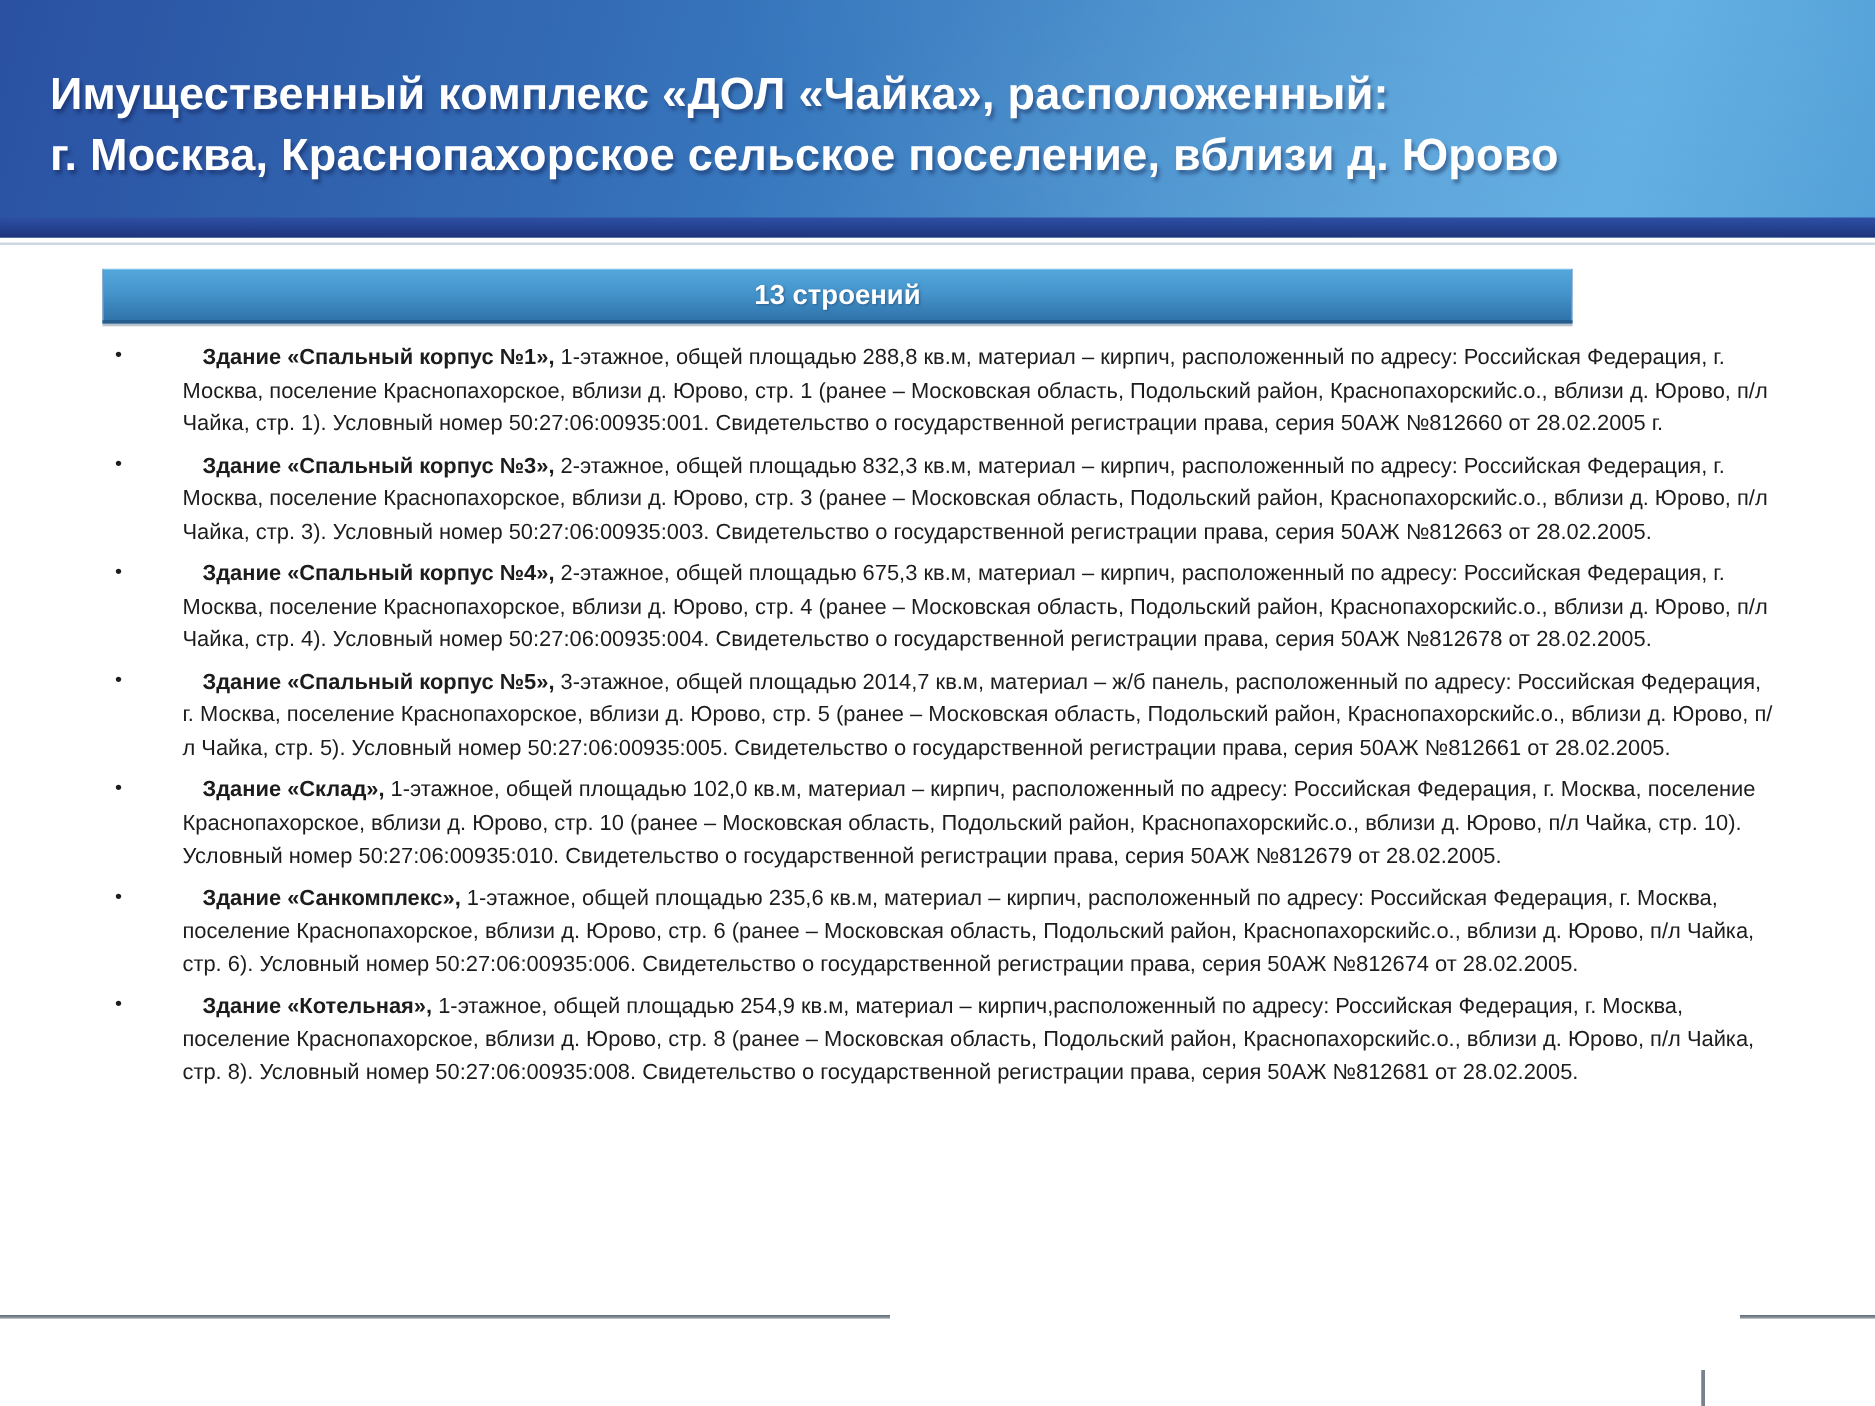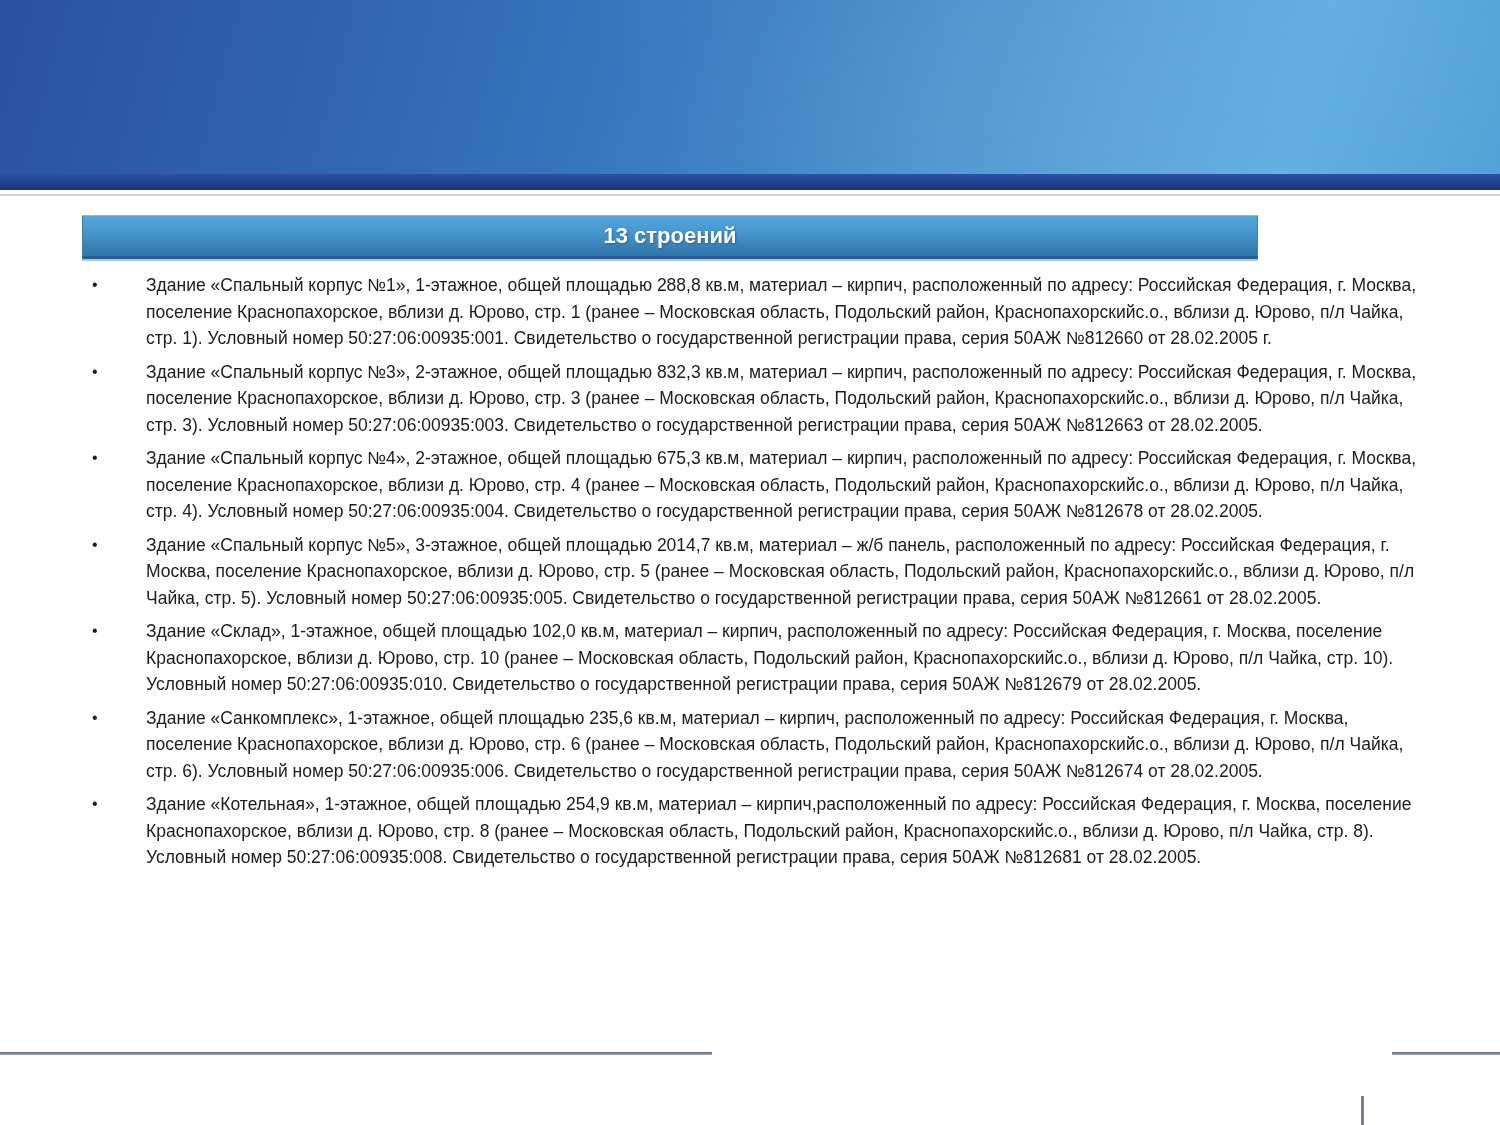--- a/index.html
+++ b/index.html
@@ -95,21 +95,21 @@
     color: var(--text, #1c1c1c);
     text-align: left;
   }
   .dot {
     position: absolute;
     left: 4px; top: 0;
     font-size: 16px;
     line-height: 26.5px;
     color: var(--text, #1c1c1c);
   }
-  .bname { font-weight: 400; }
+  .bname { font-weight: 700; margin-left: 16px; }
 
   
   .footer-line {
     position: absolute;
     left: 0; top: 1052px;
     width: 1500px; height: 3px;
     background: linear-gradient(180deg, #5e6973 0%, #8b959e 70%, #aab3bb 100%);
   }
   .footer-white {
     position: absolute;
@@ -123,20 +123,24 @@
     width: 3px; height: 29px;
     background: var(--divider, #77828c);
   }
 </style>
 </head>
 <body>
 
 <div class="slide">
 
   <header class="hdr">
+    <h1 class="title">
+      <span>Имущественный комплекс «ДОЛ «Чайка», расположенный:</span><br>
+      <span>г. Москва, Краснопахорское сельское поселение, вблизи д. Юрово</span>
+    </h1>
     <div class="hdr-band"></div>
   </header>
   <div class="hdr-sep"></div>
 
   <div class="banner">
     <span class="banner-label">13 строений</span>
   </div>
 
   <ul class="blist">
     <li>

